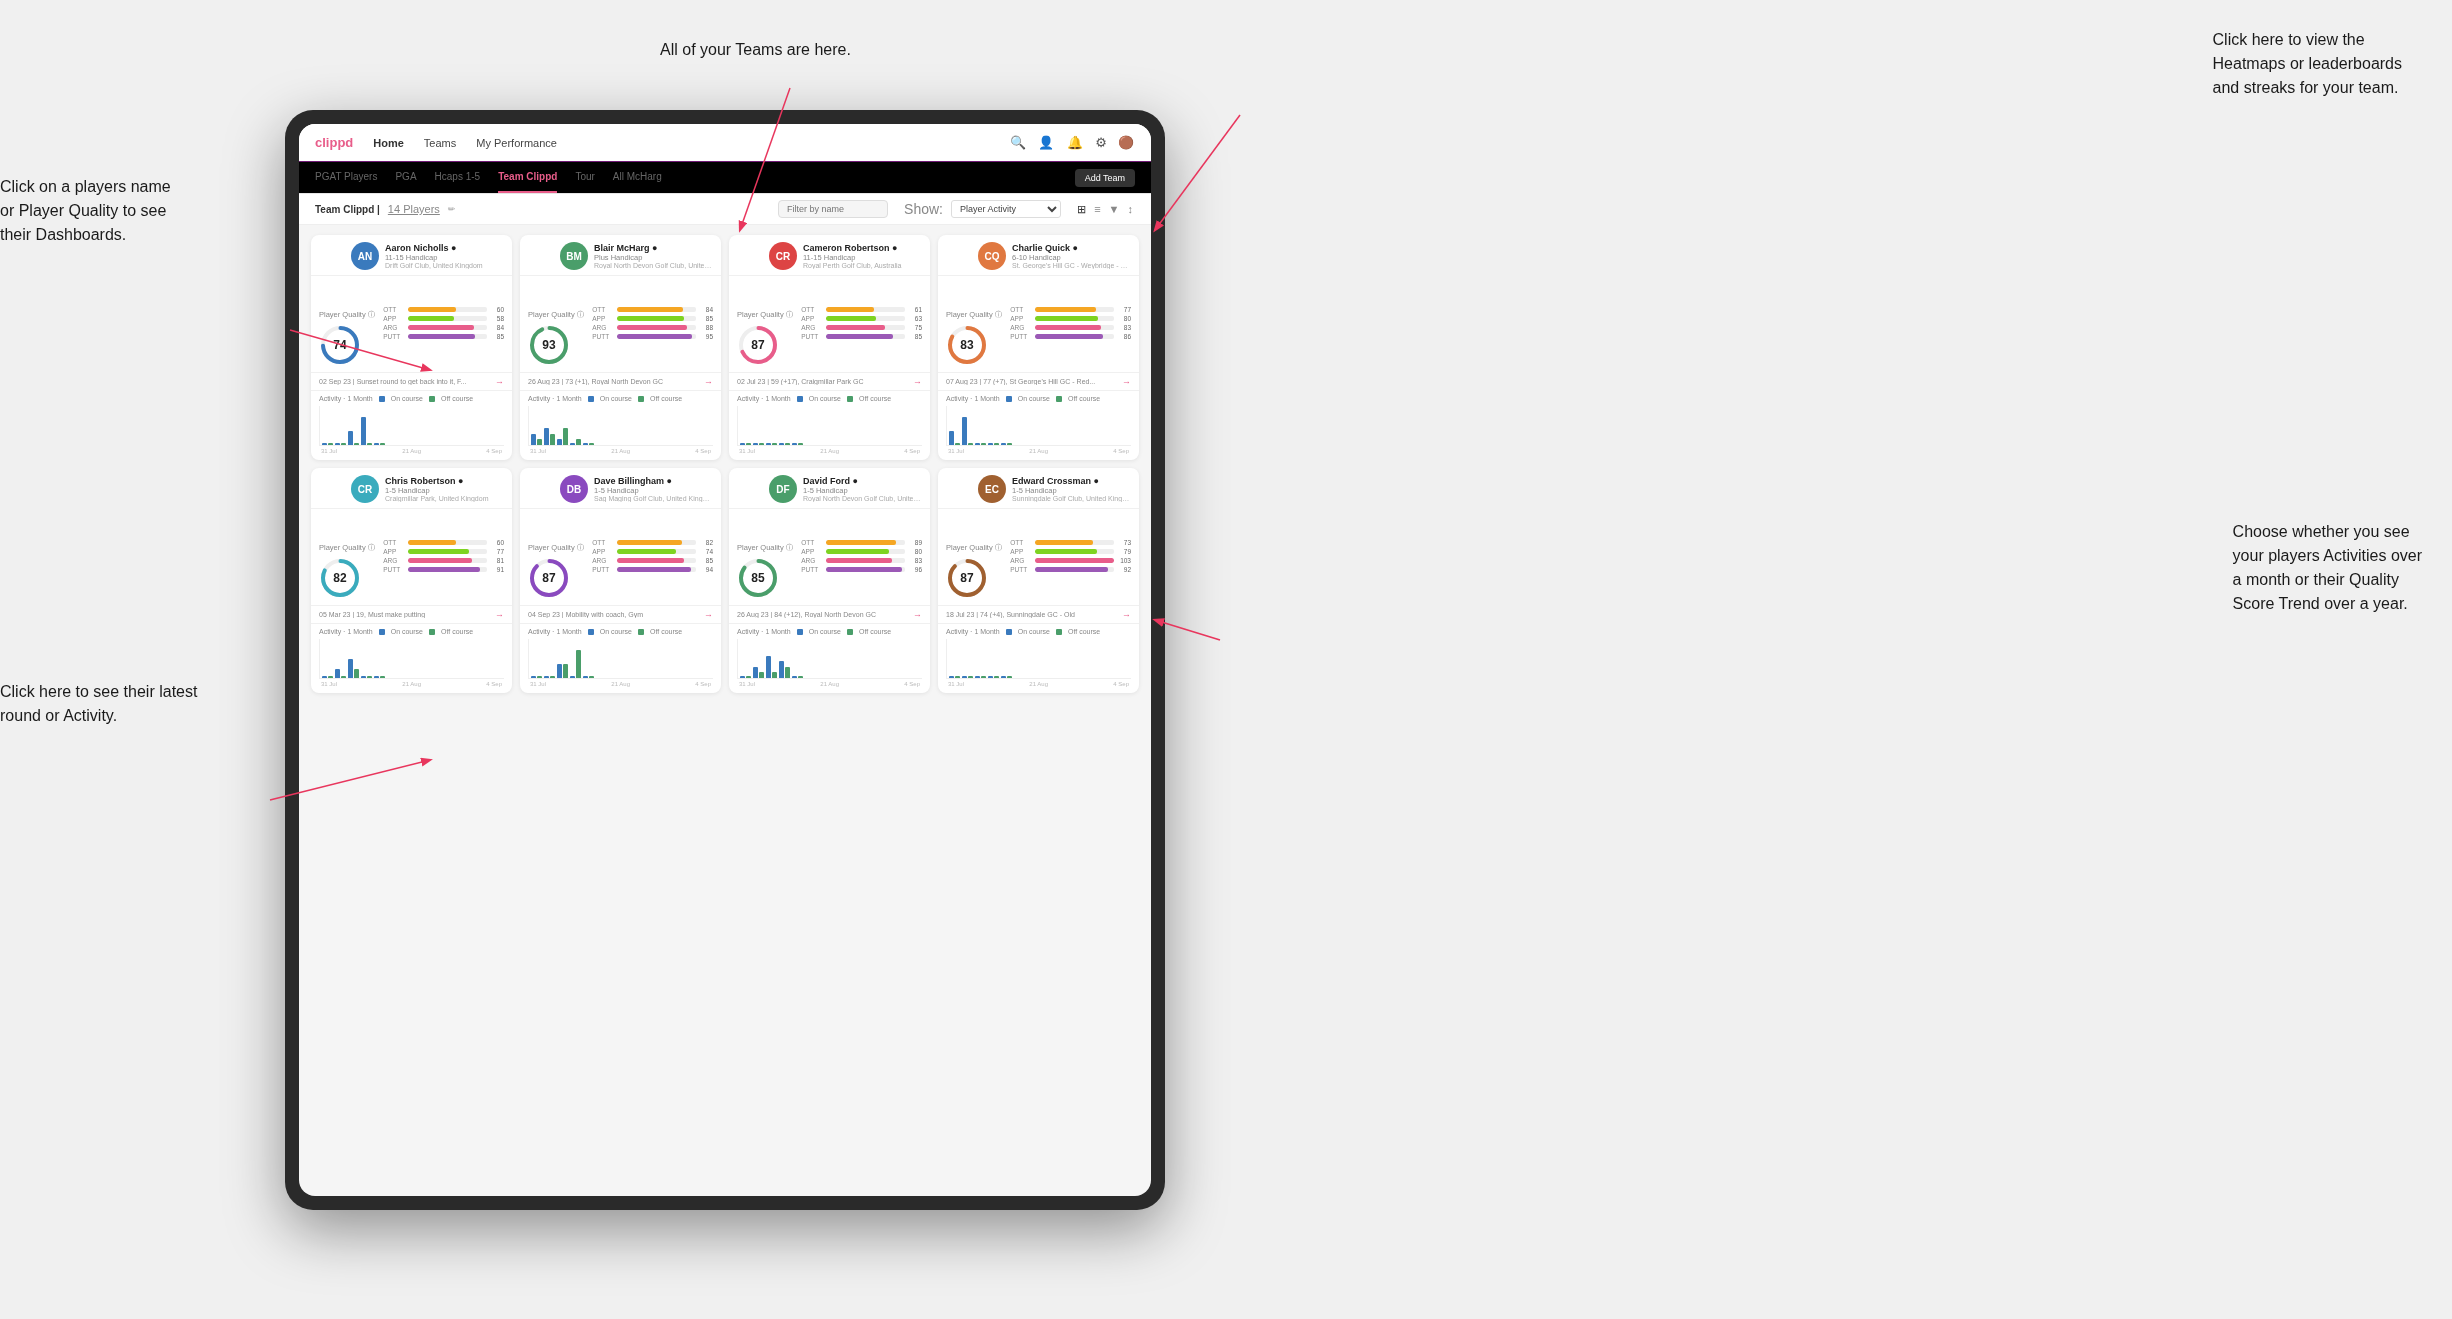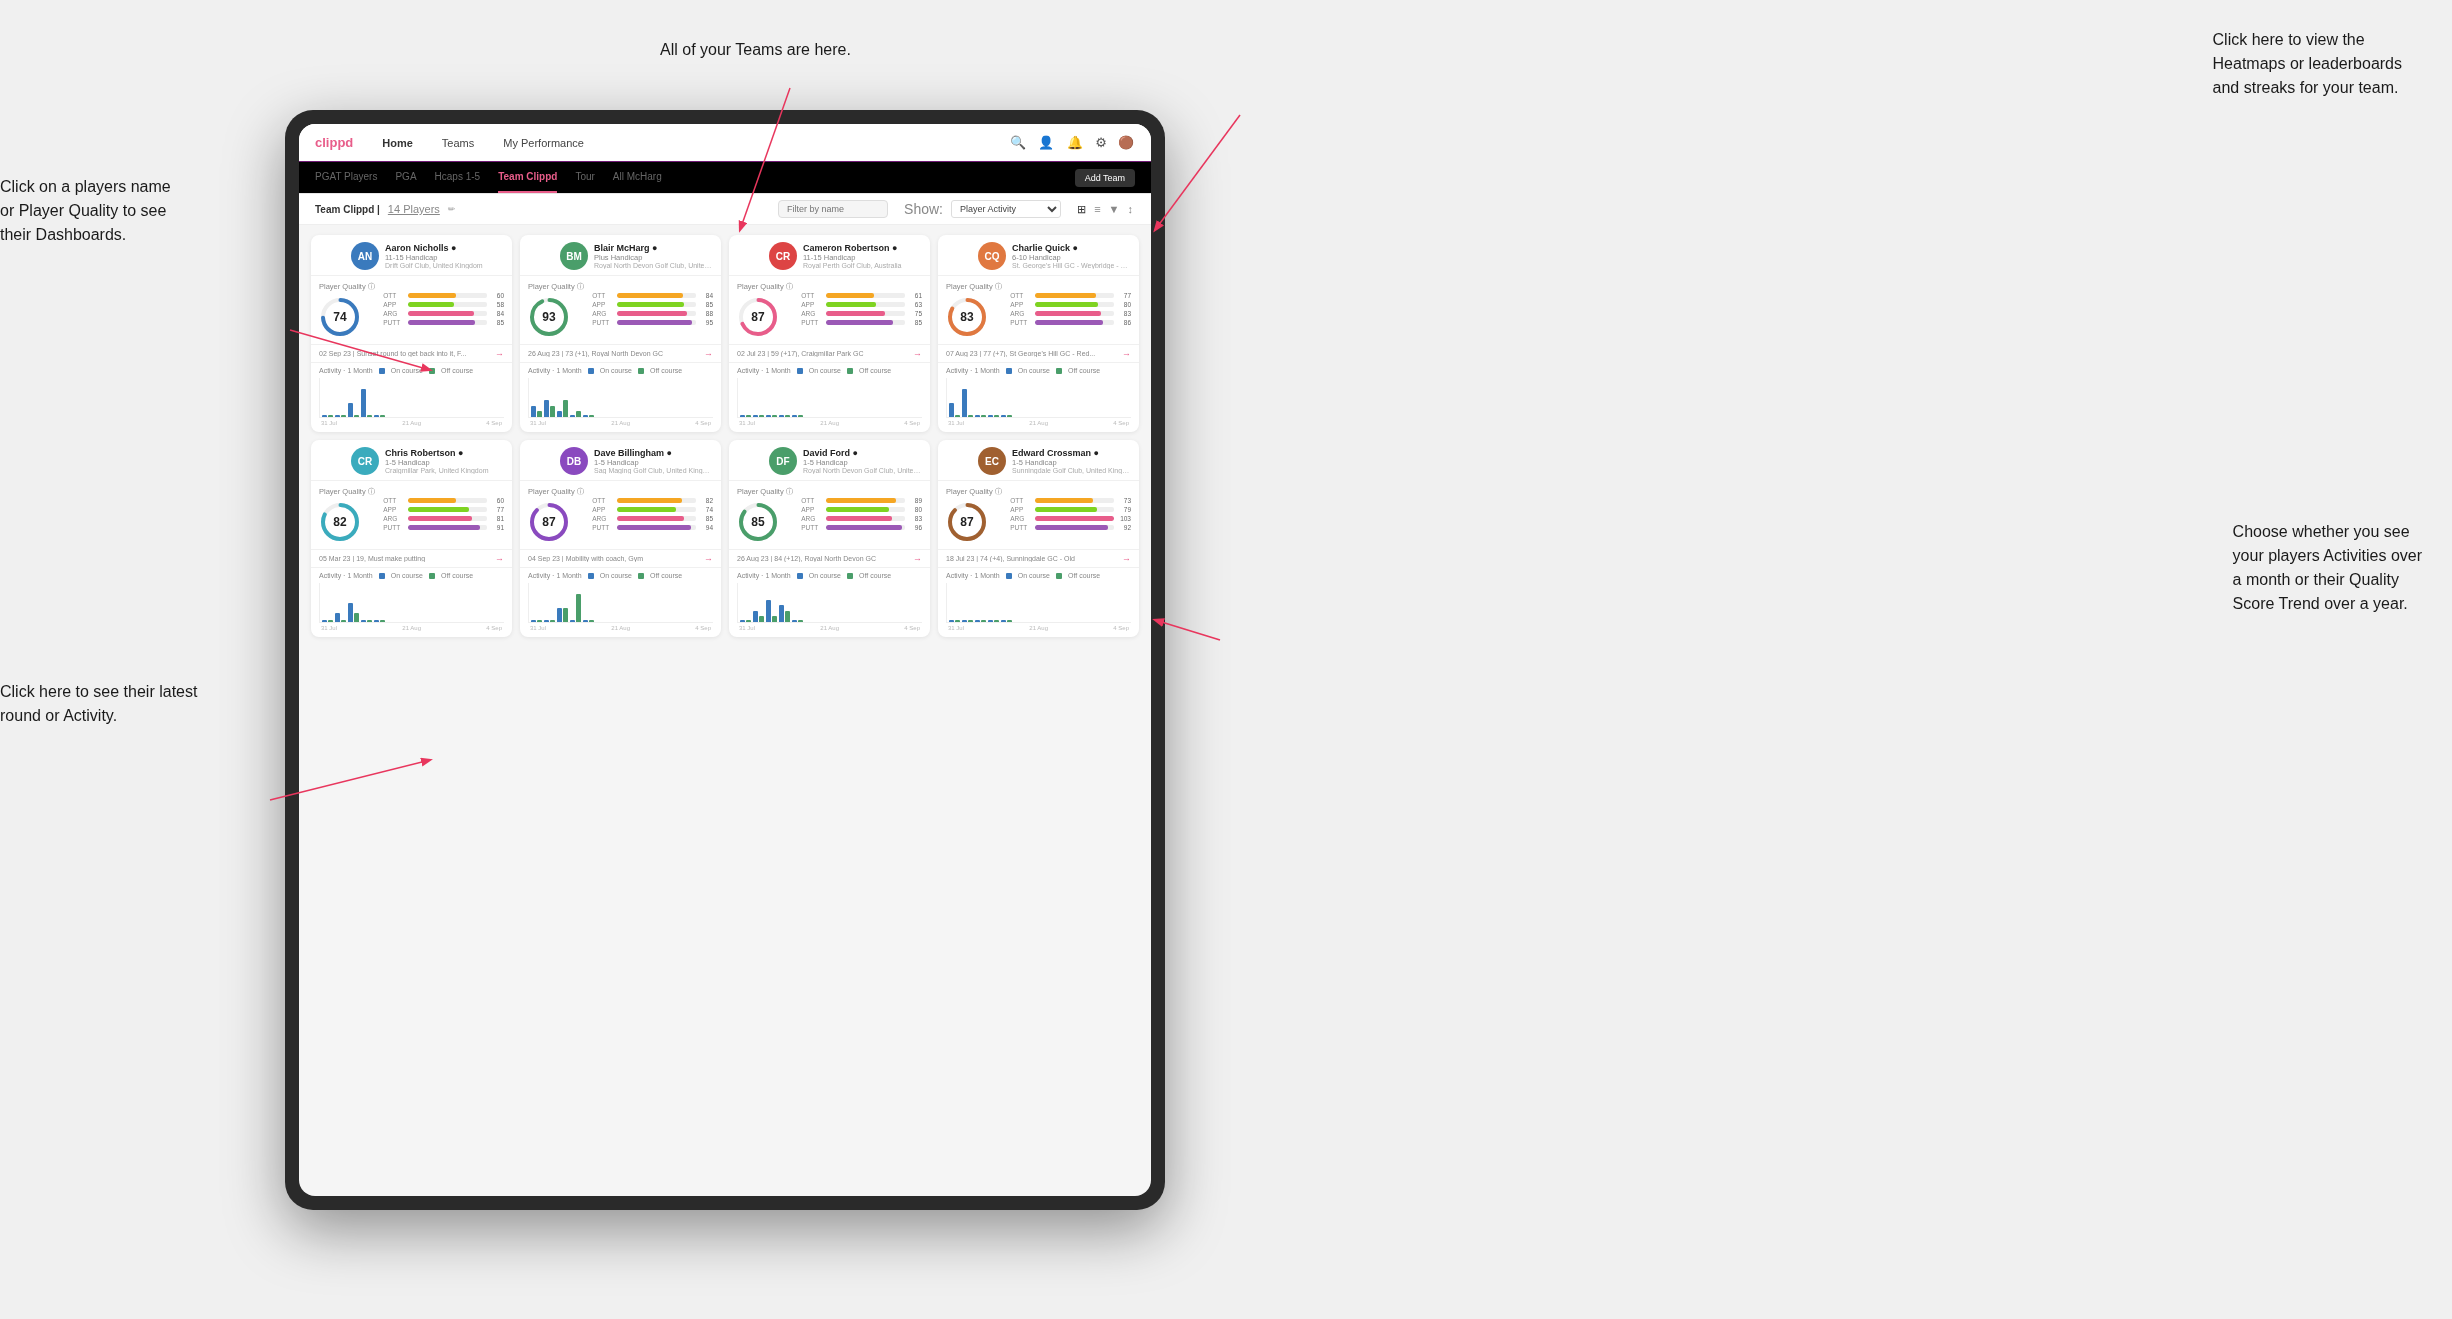--- a/index.html
+++ b/index.html
@@ -47,21 +47,20 @@
     }
     .nav-logo {
       color: #e85d8a;
       font-weight: 700;
       font-size: 13px;
     }
     .nav-item {
       font-size: 11px;
       color: #444;
       cursor: pointer;
-      margin-left: 9px;
     }
     .nav-item.active { color: #333; font-weight: 600; }
     .nav-icons {
       margin-left: auto;
       display: flex;
       align-items: center;
       gap: 12px;
     }
     .nav-icon { font-size: 13px; color: #555; cursor: pointer; }
 
@@ -212,21 +211,21 @@
       text-overflow: ellipsis;
     }
 
     
     .quality-section {
       padding: 6px 8px;
       display: flex;
       align-items: center;
       gap: 8px;
     }
-    .quality-label { font-size: 7.5px; color: #888; margin-bottom: 4px; }
+    .quality-label { font-size: 7.5px; color: #888; margin-bottom: 4px; margin-top: 28px; }
 
     
     .donut-wrap {
       position: relative;
       width: 42px;
       height: 42px;
       flex-shrink: 0;
     }
     .donut-wrap svg { width: 42px; height: 42px; }
     .donut-number {

